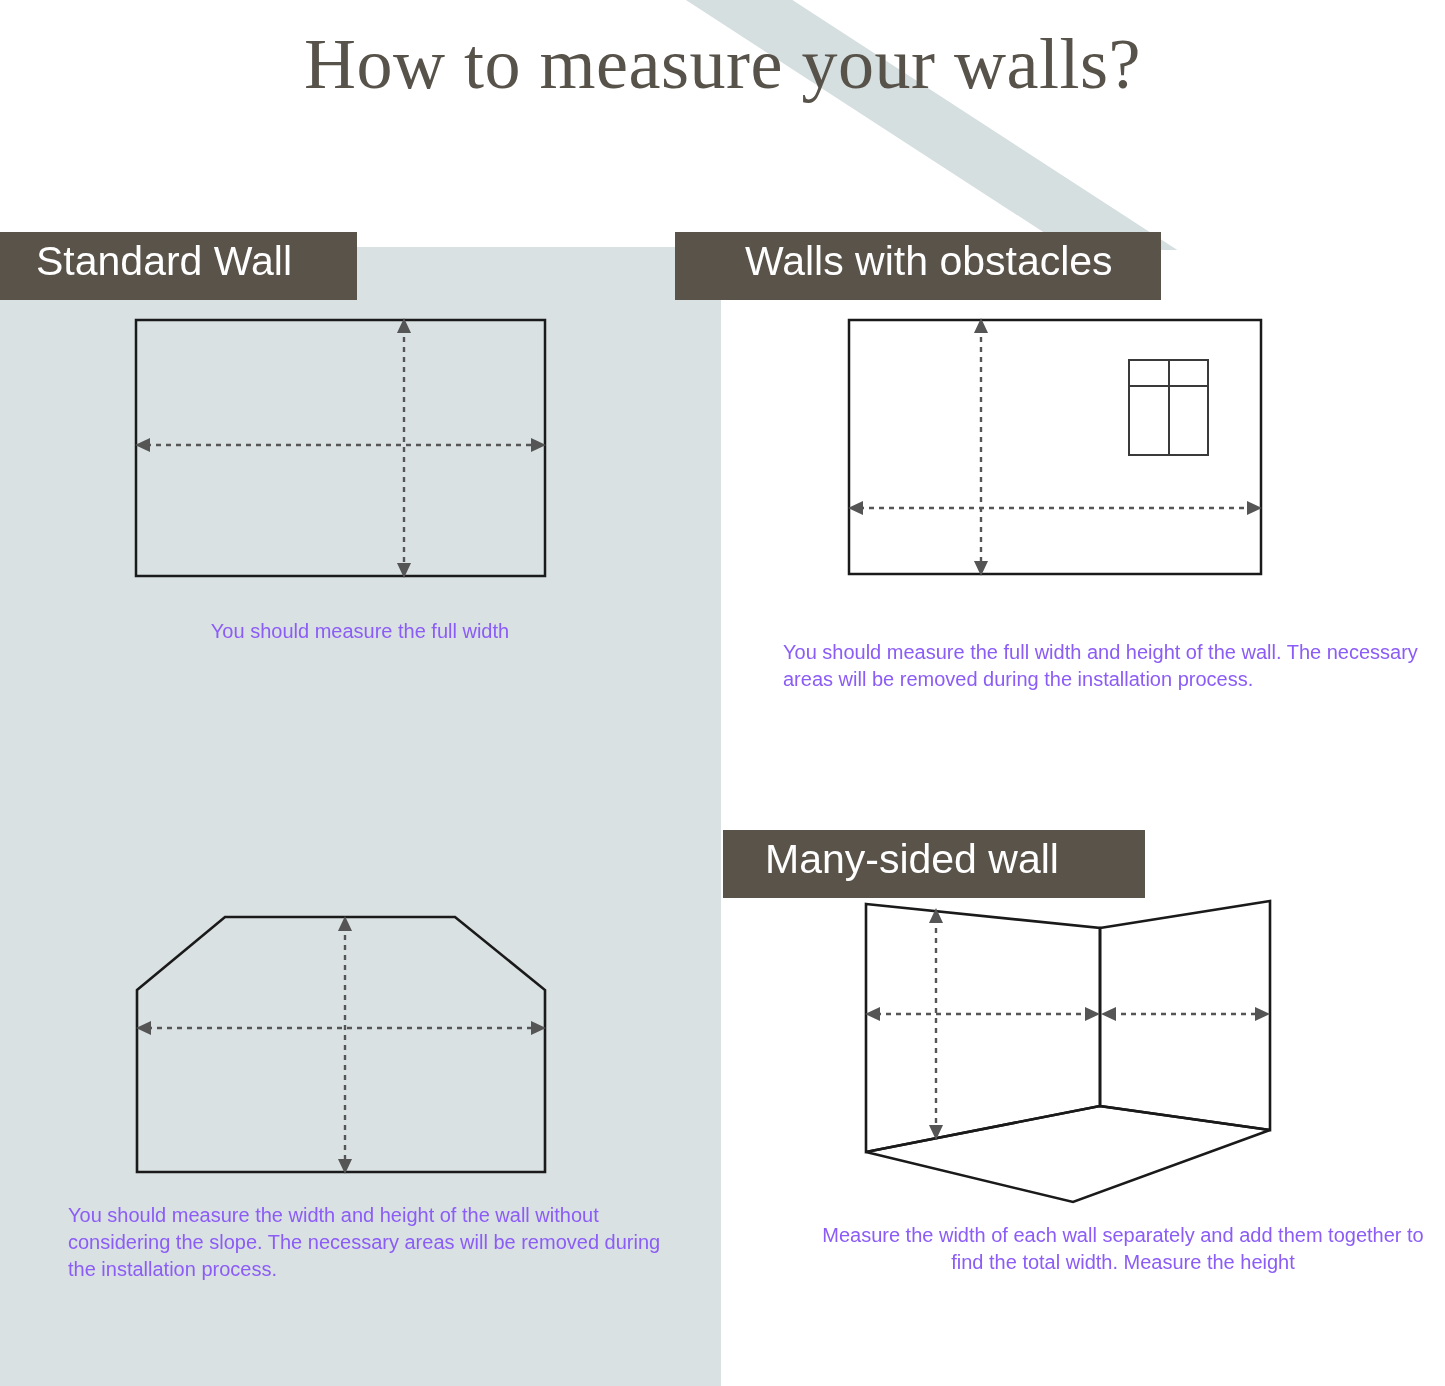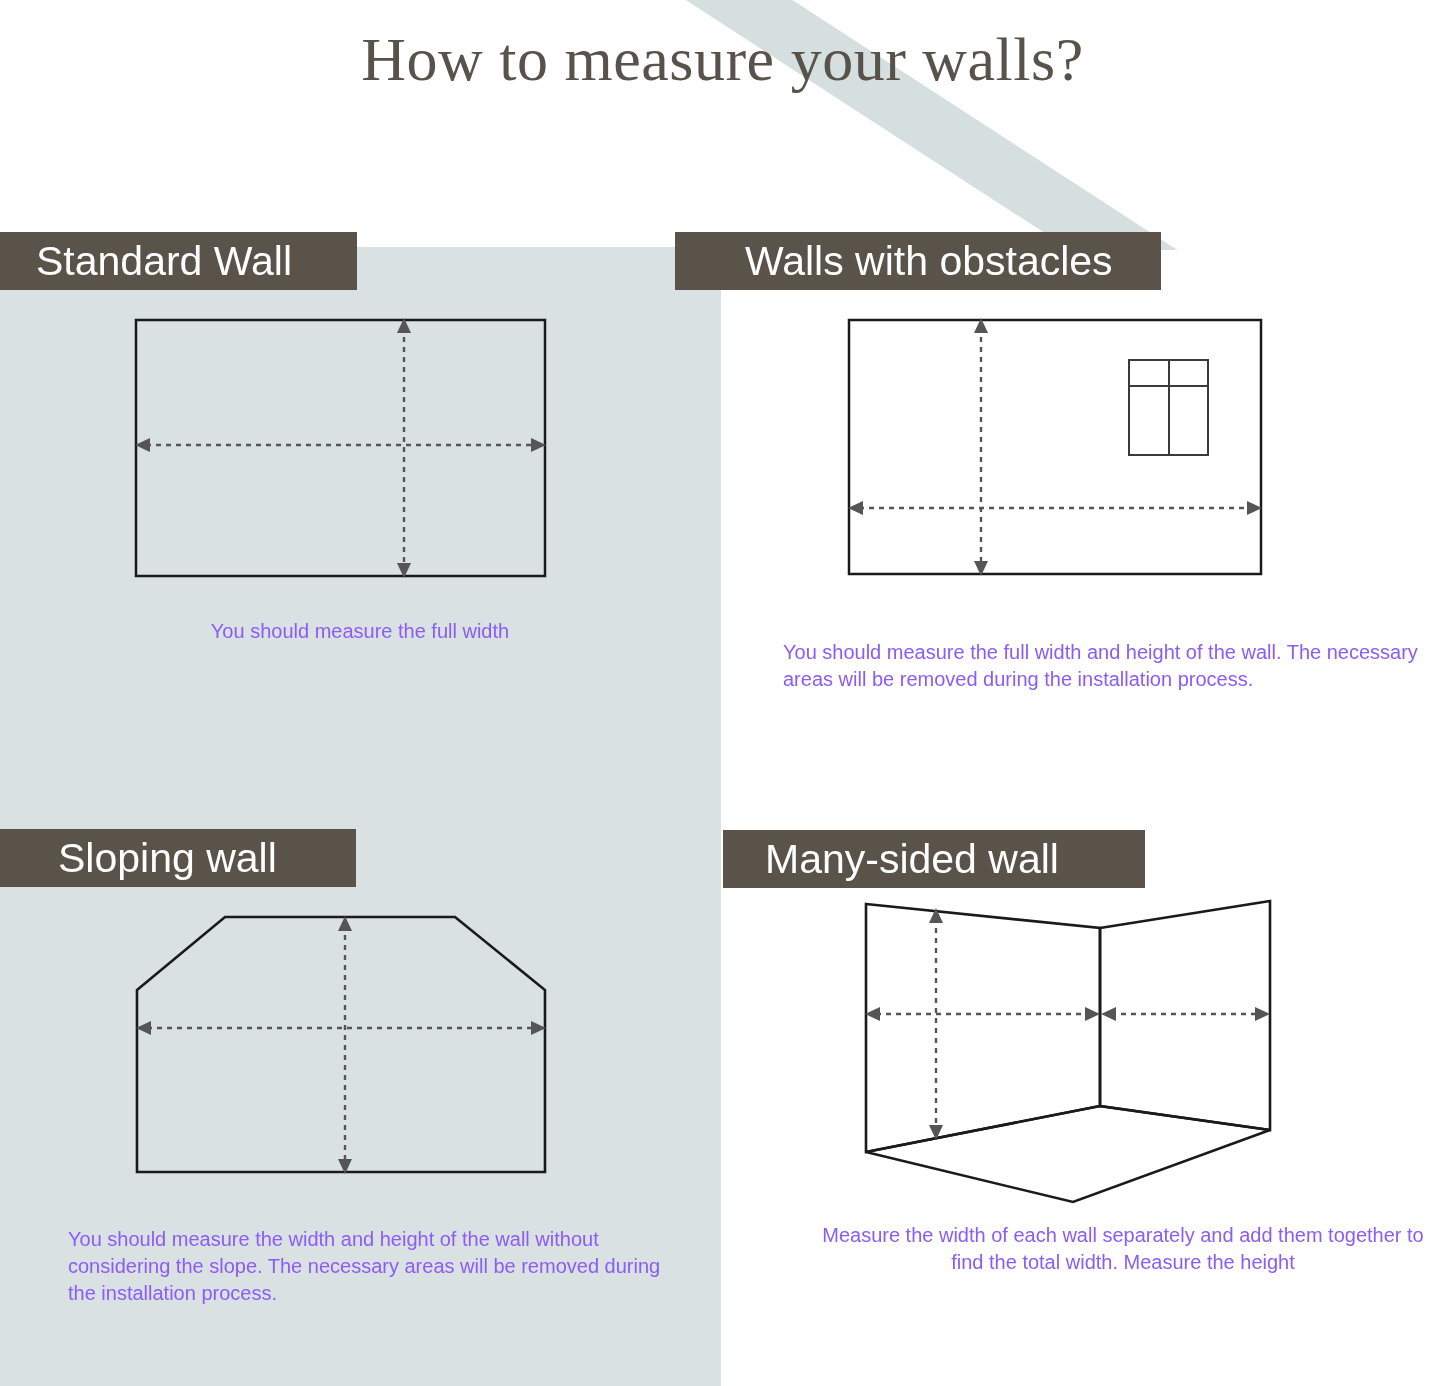--- a/index.html
+++ b/index.html
@@ -36,21 +36,21 @@
   }
 
   
   .page-title {
     position: absolute;
     left: 0;
     top: 28px;
     width: 1445px;
     text-align: center;
     font-family: "Liberation Serif", serif;
-    font-size: 62px;
+    font-size: 72px;
     line-height: 1.0;
     color: #58534a;
     letter-spacing: 0.5px;
     white-space: nowrap;
   }
 
   
   .tint-col {
     position: absolute;
     left: 0;
@@ -61,21 +61,21 @@
   }
 
   
   .hdr {
     position: absolute;
     background: #595349;
     color: #ffffff;
     font-family: "Liberation Sans", sans-serif;
     font-size: 41px;
     line-height: 58px;
-    height: 58px;
+    height: 68px;
     white-space: nowrap;
     box-sizing: border-box;
   }
   .hdr-standard   { left: 0px;   top: 232px; width: 357px; padding-left: 36px; }
   .hdr-obstacles  { left: 675px; top: 232px; width: 486px; padding-left: 70px; }
   .hdr-sloping    { left: 0px;   top: 829px; width: 356px; padding-left: 58px; }
   .hdr-manysided  { left: 723px; top: 830px; width: 422px; padding-left: 42px; }
 
   
   .fig {
@@ -101,21 +101,20 @@
     text-align: center;
   }
   .cap-obstacles {
     left: 783px; top: 615px; width: 640px;
     text-align: left;
     margin-top: 24px;
   }
   .cap-sloping {
     left: 68px; top: 1202px; width: 600px;
     text-align: left;
-    margin-top: 24px;
   }
   .cap-manysided {
     left: 818px; top: 1212px; width: 610px;
     text-align: center;
     margin-top: 10px;
   }
 </style>
 </head>
 <body>
 
@@ -166,21 +165,20 @@
       <path d="M146 271 L139 256 L153 256 Z" fill="#555555"></path>
 
       <line x1="24" y1="203" x2="416" y2="203" stroke="#555555" stroke-width="2.4" stroke-dasharray="5,5"></line>
       <path d="M13 203 L28 196 L28 210 Z" fill="#555555"></path>
       <path d="M427 203 L412 196 L412 210 Z" fill="#555555"></path>
     </svg>
   </div>
 
   <div class="caption cap-obstacles">You should measure the full width and height of the wall. The necessary areas will be removed during the installation process.</div>
 
-  <div class="hdr hdr-sloping">Sloping wall</div>
 
   <div class="fig fig-sloping">
     <svg width="450" height="300" viewBox="0 0 450 300">
 
       <polygon points="17,90 105,17 335,17 425,90 425,272 17,272" fill="none" stroke="#1a1a1a" stroke-width="2.6"></polygon>
 
       <line x1="225" y1="25" x2="225" y2="265" stroke="#555555" stroke-width="2.4" stroke-dasharray="5,5"></line>
       <path d="M225 16 L218 31 L232 31 Z" fill="#555555"></path>
       <path d="M225 274 L218 259 L232 259 Z" fill="#555555"></path>
 

